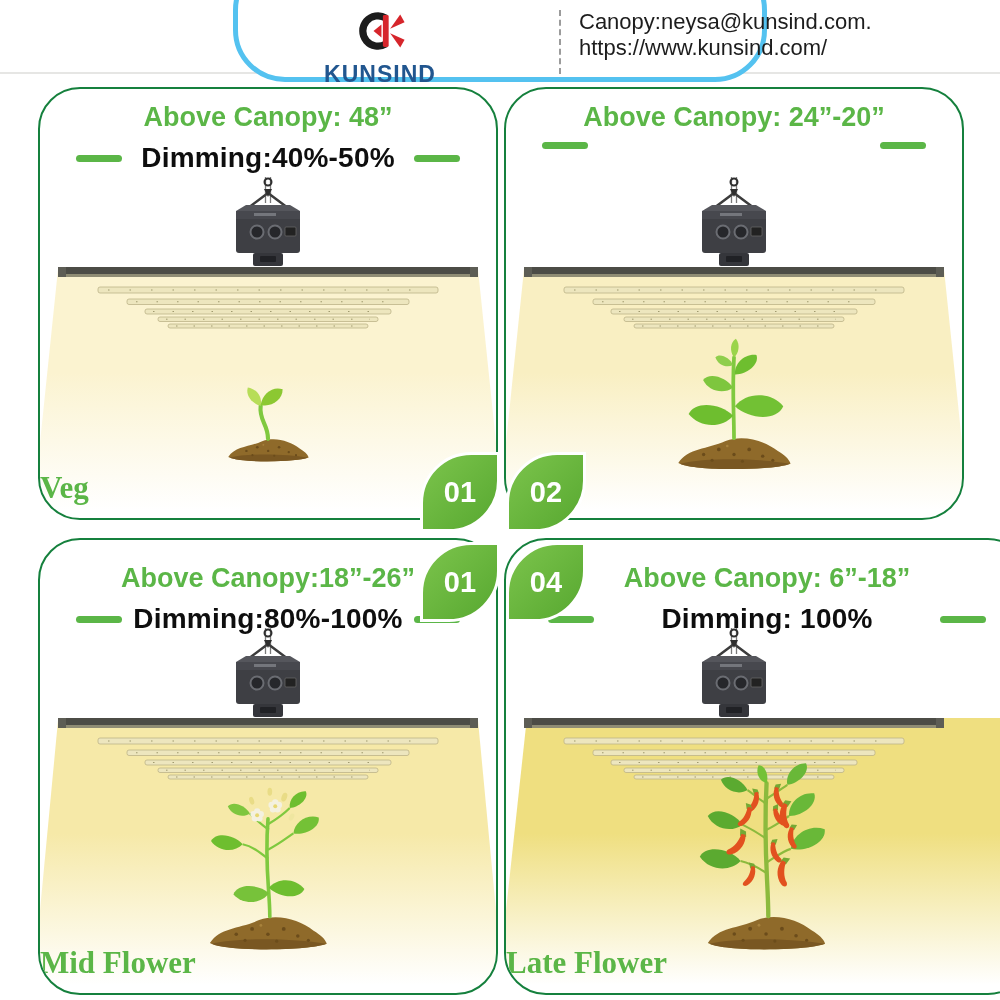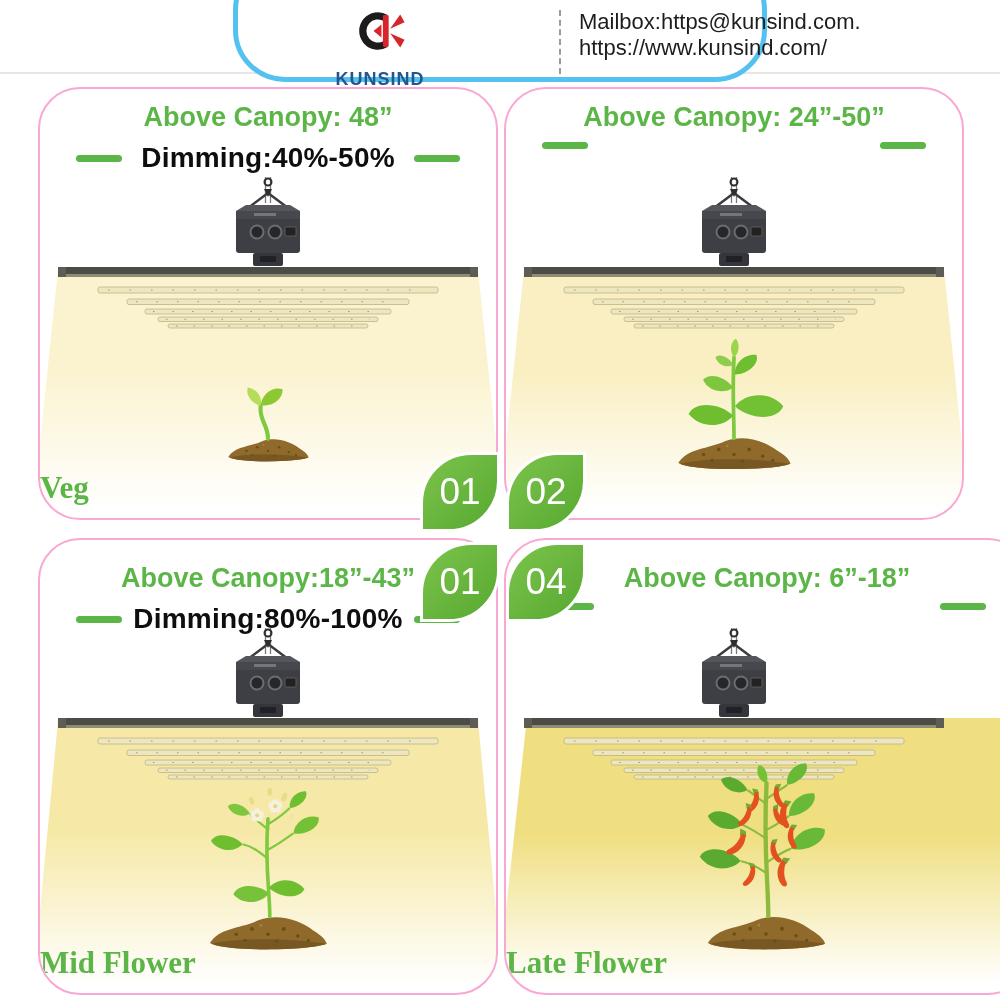--- a/index.html
+++ b/index.html
@@ -6,25 +6,25 @@
   body{
     width:1000px;height:1000px;position:relative;overflow:hidden;
     background:#fff;font-family:"Liberation Sans",sans-serif;
   }
   .top-line{position:absolute;left:0;top:72px;width:100%;height:2px;background:#E6E6E4;z-index:1;}
   
   .banner{position:absolute;left:233px;top:-42px;width:534px;height:124px;background:#fff;
     border:5px solid var(--banner_blue);border-radius:52px;z-index:3;box-sizing:border-box;}
   .logo{position:absolute;left:297px;top:5px;width:166px;text-align:center;z-index:4;}
   .logo svg{display:block;margin:0 auto;}
-  .brand{color:var(--brand_blue);font-weight:bold;font-size:18px;letter-spacing:1px;margin-top:12px;}
+  .brand{color:var(--brand_blue);font-weight:bold;font-size:23px;letter-spacing:1px;margin-top:4px;}
   .hdr-divider{position:absolute;left:559px;top:10px;height:64px;border-left:2px dashed #9b9b9b;z-index:4;}
   .contact{position:absolute;left:579px;top:9px;z-index:4;font-size:22px;line-height:25.5px;color:#1d1d1d;}
   
-  .card{position:absolute;background:#fff;border:2px solid #f9a8d4;border-radius:42px;overflow:hidden;box-sizing:border-box;}
+  .card{position:absolute;background:#fff;border:2px solid #15803d;border-radius:42px;overflow:hidden;box-sizing:border-box;}
   #card-1{left:38px;top:87px;width:460px;height:433px;}
   #card-2{left:504px;top:87px;width:460px;height:433px;}
   #card-3{left:38px;top:538px;width:460px;height:457px;}
   #card-4{left:504px;top:538px;width:526px;height:457px;}
   .title{margin:13px 0 0;text-align:center;font-size:27px;font-weight:bold;color:var(--green);}
   .card-b .title{margin-top:23px;}
   .dim-row{display:flex;align-items:center;justify-content:space-between;width:84%;margin:9px auto 0;position:relative;z-index:2;}
   .dim-text{font-size:28px;color:#0e0e0e;font-weight:600;letter-spacing:.2px;}
   .dash{width:46px;height:7px;border-radius:3.5px;background:var(--green);flex:0 0 auto;}
   .fixture-slot{position:absolute;left:8px;top:88px;width:440px;height:160px;z-index:2;}
@@ -36,21 +36,21 @@
   .plant-veg{width:110px;bottom:54px;}
   .plant-early{width:150px;bottom:42px;}
   .plant-mid{width:145px;bottom:40px;}
   .plant-late{width:160px;bottom:40px;}
   .stage-label{position:absolute;left:0;right:0;bottom:12px;text-align:left;font-size:31px;
     font-weight:bold;color:var(--green);z-index:3;font-family:Liberation Serif, serif;}
   
   .badge{position:absolute;width:74px;height:74px;box-sizing:content-box;border:3px solid #fff;
     border-radius:64% 0 64% 0;display:flex;align-items:center;justify-content:center;z-index:8;
     background:linear-gradient(135deg,var(--badge_light) 0%,var(--badge_dark) 100%);
-    color:#fff;font-size:37px;font-weight:normal;}
+    color:#fff;font-size:29px;font-weight:bold;}
   #badge-1{left:420px;top:452px;}
   #badge-2{left:506px;top:452px;}
   #badge-3{left:420px;top:542px;}
   #badge-4{left:506px;top:542px;}
   .defs-holder{position:absolute;width:0;height:0;overflow:hidden;}
 </style>
 </head>
 <body style="--green: #5BB647; --badge_light: #7CC44C; --badge_dark: #57A830; --banner_blue: #54C2F0; --brand_blue: #21568F; --logo_red: #D6252B; --logo_black: #1C1C1C;">
 
 <svg class="defs-holder" aria-hidden="true">
@@ -92,21 +92,21 @@
     <path d="M44,10 A21,21 0 1 0 44,46" fill="none" stroke="var(--logo_black)" stroke-width="10"></path>
     <rect x="40" y="6" width="8" height="44" rx="2" fill="var(--logo_red)"></rect>
     <polygon points="50,25 64,5 70,16" fill="var(--logo_red)"></polygon>
     <polygon points="50,31 70,40 64,51" fill="var(--logo_red)"></polygon>
     <polygon points="38,19 38,37 27,28" fill="var(--logo_red)"></polygon>
   </svg>
   <div class="brand">KUNSIND</div>
 </div>
 <div class="hdr-divider"></div>
 <div class="contact">
-  <div>Mailbox:https@kunsind.com.</div>
+  <div>Canopy:neysa@kunsind.com.</div>
   <div>https://www.kunsind.com/</div>
 </div>
 
 <div class="card" id="card-1" style="--cone: #FBF3D0;">
   <div class="title">Above Canopy: 48”</div>
   <div class="dim-row">
     <span class="dash"></span>
     <span class="dim-text">Dimming:40%-50%</span>
     <span class="dash"></span>
   </div>
@@ -146,21 +146,21 @@
   <svg class="plant plant-veg" viewBox="0 0 120 90">
     <use href="#moundShape" transform="translate(14,58) scale(0.66)"></use>
     <path d="M60,62 C60,46 50,42 52,26" stroke="#7FC93F" stroke-width="4.5" fill="none" stroke-linecap="round"></path>
     <path d="M52,26 C44,24 35,16 38,6 C48,8 54,16 52,26 Z" fill="#B7DD58"></path>
     <path d="M52,25 C54,12 66,4 76,8 C76,20 63,28 52,25 Z" fill="#8CC832"></path>
   </svg>
   <div class="stage-label">Veg</div>
 </div>
 
 <div class="card" id="card-2" style="--cone: #F9EFC2;">
-  <div class="title">Above Canopy: 24”-50”</div>
+  <div class="title">Above Canopy: 24”-20”</div>
   <div class="dim-row">
     <span class="dash"></span>
     <span class="dash"></span>
   </div>
   <div class="fixture-slot">
   <svg viewBox="0 0 440 160">
     <line x1="217.5" y1="0" x2="217.5" y2="26" stroke="#7a7a7a" stroke-width="1.3"></line>
     <line x1="222.5" y1="0" x2="222.5" y2="26" stroke="#7a7a7a" stroke-width="1.3"></line>
     <circle cx="220" cy="5" r="3.5" fill="none" stroke="#2e2e2e" stroke-width="2"></circle>
     <path d="M220,16 L196,34 M220,16 L244,34" stroke="#3c3c3c" stroke-width="2.5" fill="none"></path>
@@ -197,21 +197,21 @@
     <path d="M80,24 C75,17 76,8 82,4 C87,10 85,20 80,24 Z" fill="#9BD44A"></path>
     <use href="#leafShape" fill="#6EBE2F" transform="translate(79,86) rotate(196) scale(1.15)"></use>
     <use href="#leafShape" fill="#72C134" transform="translate(81,76) rotate(14) scale(1.25)"></use>
     <use href="#leafShape" fill="#7EC63E" transform="translate(79,56) rotate(208) scale(0.8)"></use>
     <use href="#leafShape" fill="#6EBE2F" transform="translate(81,42) rotate(-28) scale(0.75)"></use>
     <use href="#leafShape" fill="#8FCE4C" transform="translate(79,32) rotate(218) scale(0.5)"></use>
   </svg>
 </div>
 
 <div class="card card-b" id="card-3" style="--cone: #F6E9A8;">
-  <div class="title">Above Canopy:18”-43”</div>
+  <div class="title">Above Canopy:18”-26”</div>
   <div class="dim-row">
     <span class="dash"></span>
     <span class="dim-text">Dimming:80%-100%</span>
     <span class="dash"></span>
   </div>
   <div class="fixture-slot">
   <svg viewBox="0 0 440 160">
     <line x1="217.5" y1="0" x2="217.5" y2="26" stroke="#7a7a7a" stroke-width="1.3"></line>
     <line x1="222.5" y1="0" x2="222.5" y2="26" stroke="#7a7a7a" stroke-width="1.3"></line>
     <circle cx="220" cy="5" r="3.5" fill="none" stroke="#2e2e2e" stroke-width="2"></circle>
@@ -260,20 +260,21 @@
     <ellipse cx="82" cy="14" rx="2.6" ry="4.4" fill="#E9DC86"></ellipse>
     <ellipse cx="106" cy="42" rx="2.6" ry="4.2" fill="#EFE6A0" transform="rotate(30 106 42)"></ellipse>
   </svg>
   <div class="stage-label">Mid Flower</div>
 </div>
 
 <div class="card card-b" id="card-4" style="--cone: #EFDF80;">
   <div class="title">Above Canopy: 6”-18”</div>
   <div class="dim-row">
     <span class="dash"></span>
+    <span class="dim-text">Dimming: 100%</span>
     <span class="dash"></span>
   </div>
   <div class="fixture-slot">
   <svg viewBox="0 0 440 160">
     <line x1="217.5" y1="0" x2="217.5" y2="26" stroke="#7a7a7a" stroke-width="1.3"></line>
     <line x1="222.5" y1="0" x2="222.5" y2="26" stroke="#7a7a7a" stroke-width="1.3"></line>
     <circle cx="220" cy="5" r="3.5" fill="none" stroke="#2e2e2e" stroke-width="2"></circle>
     <path d="M220,16 L196,34 M220,16 L244,34" stroke="#3c3c3c" stroke-width="2.5" fill="none"></path>
     <path d="M216,12 h8 l-4,8 z" fill="#2e2e2e"></path>
     <polygon points="198,28 242,28 252,34 188,34" fill="#55565c"></polygon>

